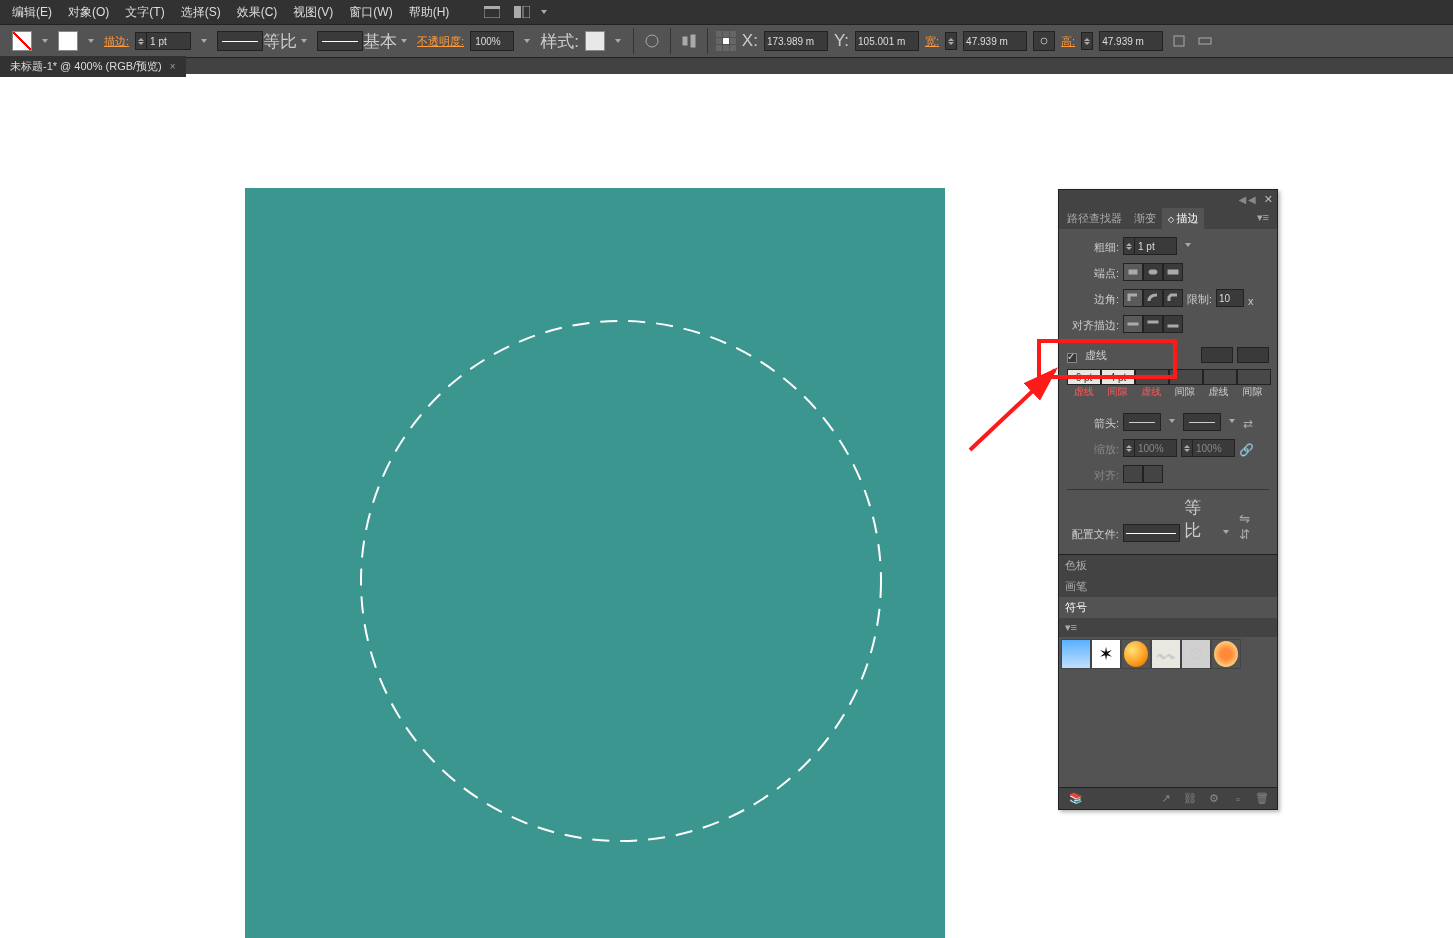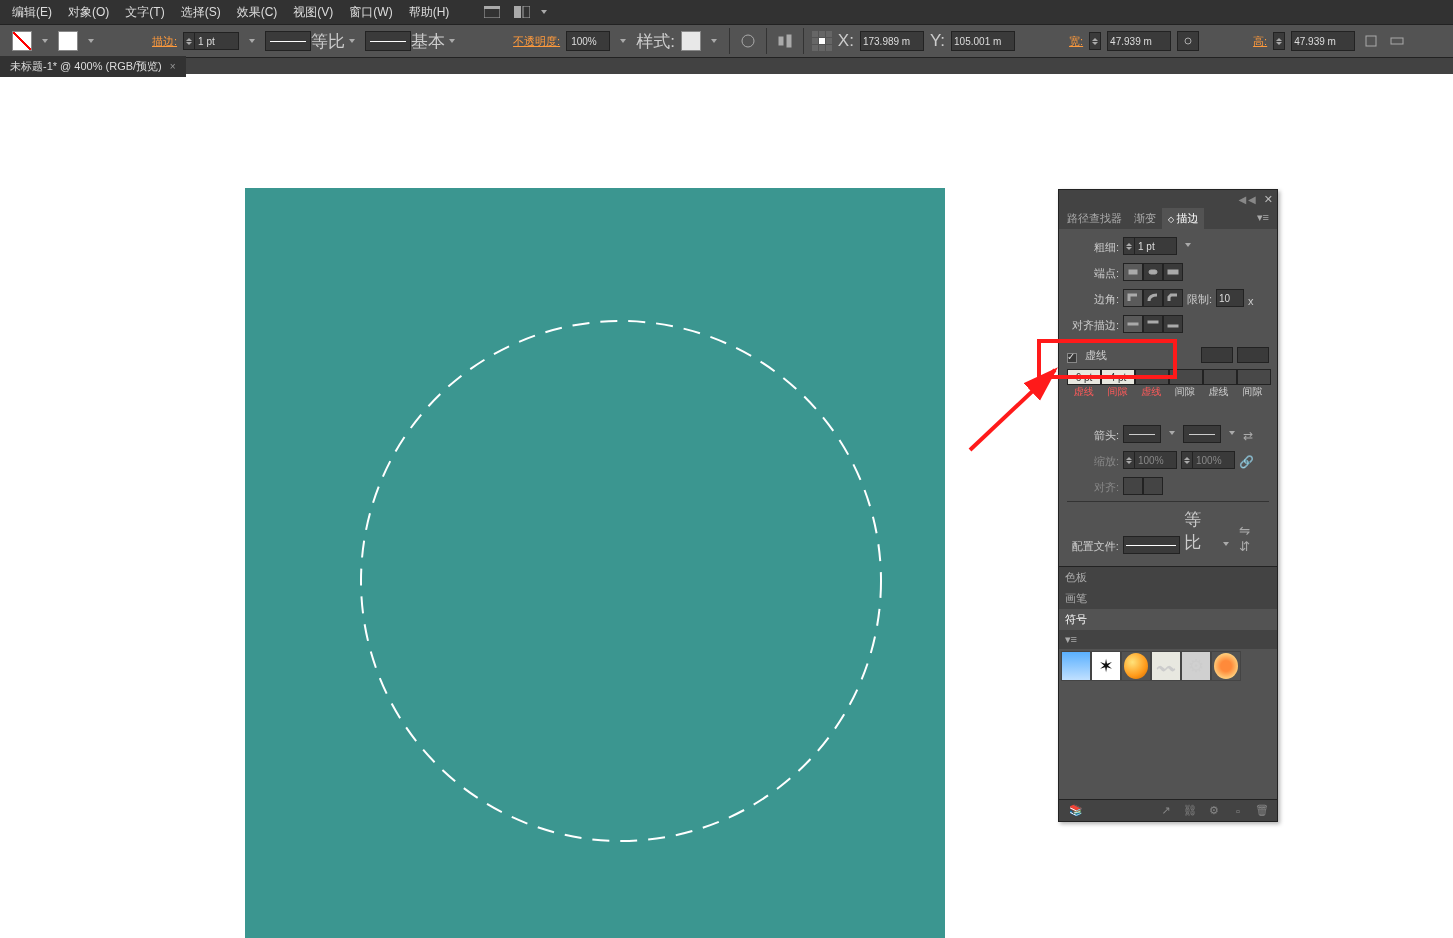--- a/index.html
+++ b/index.html
@@ -11,21 +11,21 @@
 .menubar .icon-btn { width: 22px; height: 18px; display: flex; align-items: center; justify-content: center; cursor: pointer; margin: 0 4px; }
 .menubar .icon-btn svg { fill: #aaa; }
 
 
 .controlbar { background: #535353; height: 34px; display: flex; align-items: center; padding: 0 12px; gap: 6px; border-top: 1px solid #222; border-bottom: 1px solid #222; }
 .ctrl-swatch { width: 20px; height: 20px; border: 1px solid #888; }
 .ctrl-swatch-nofill { background: linear-gradient(to top right, #fff 0%, #fff 45%, red 45%, red 55%, #fff 55%, #fff 100%); }
 .ctrl-swatch-white { background: #fff; }
 .ctrl-dropdown { width: 14px; height: 20px; display: flex; align-items: center; justify-content: center; cursor: pointer; }
 .ctrl-dropdown::after { content: ""; border-left: 3px solid transparent; border-right: 3px solid transparent; border-top: 4px solid #aaa; }
-.ctrl-label { color: #ff9a3c; font-size: 11px; text-decoration: underline; cursor: pointer; margin-left: 48px; }
+.ctrl-label { color: #ff9a3c; font-size: 11px; text-decoration: underline; cursor: pointer; }
 .ctrl-input { background: #3a3a3a; color: #ddd; border: 1px solid #222; height: 20px; font-size: 10px; padding: 0 4px; width: 50px; }
 .ctrl-input.short { width: 44px; }
 .ctrl-profile { background: #3a3a3a; border: 1px solid #222; height: 20px; width: 46px; display: flex; align-items: center; justify-content: center; }
 .ctrl-profile .line { width: 36px; height: 1px; background: #fff; }
 .ctrl-text { color: #ccc; font-size: 17px; }
 .ctrl-icon { width: 20px; height: 20px; display: flex; align-items: center; justify-content: center; cursor: pointer; }
 .ctrl-icon svg { stroke: #aaa; fill: none; }
 .ctrl-sep { width: 1px; height: 26px; background: #333; margin: 0 2px; }
 .ctrl-numbox { background: #3a3a3a; border: 1px solid #222; color: #ddd; height: 20px; width: 64px; font-size: 10px; padding: 0 2px; }
 .ctrl-9box { display: grid; grid-template-columns: repeat(3, 6px); grid-template-rows: repeat(3, 6px); gap: 1px; cursor: pointer; }
@@ -347,21 +347,21 @@
     </div>
     <div class="dash-labels">
       <span class="highlighted">虚线</span>
       <span class="highlighted">间隙</span>
       <span class="highlighted">虚线</span>
       <span>间隙</span>
       <span>虚线</span>
       <span>间隙</span>
     </div>
 
-    <div class="panel-row" style="margin-top:24px;">
+    <div class="panel-row" style="margin-top:12px;">
       <span class="row-label">箭头:</span>
       <div class="arrow-select">
           <div class="line"></div>
         </div>
       <div class="ctrl-dropdown"></div>
       <div class="arrow-select">
           <div class="line"></div>
         </div>
       <div class="ctrl-dropdown"></div>
       <span class="swap-icon">⇄</span>

